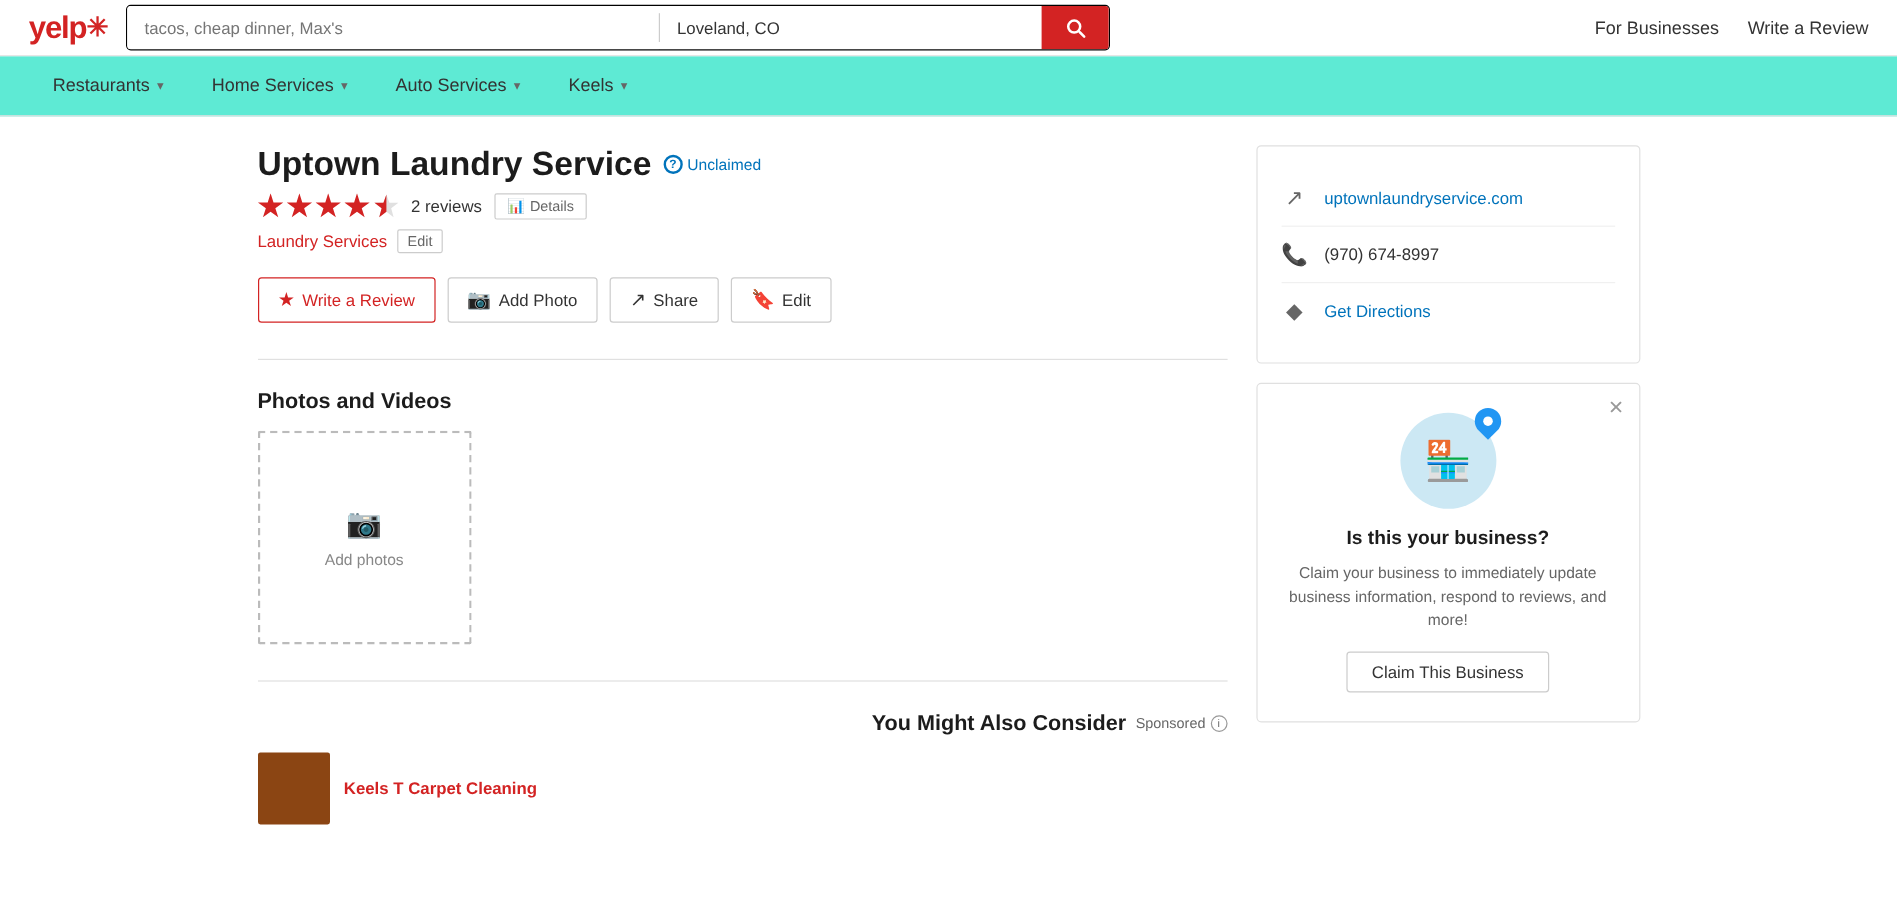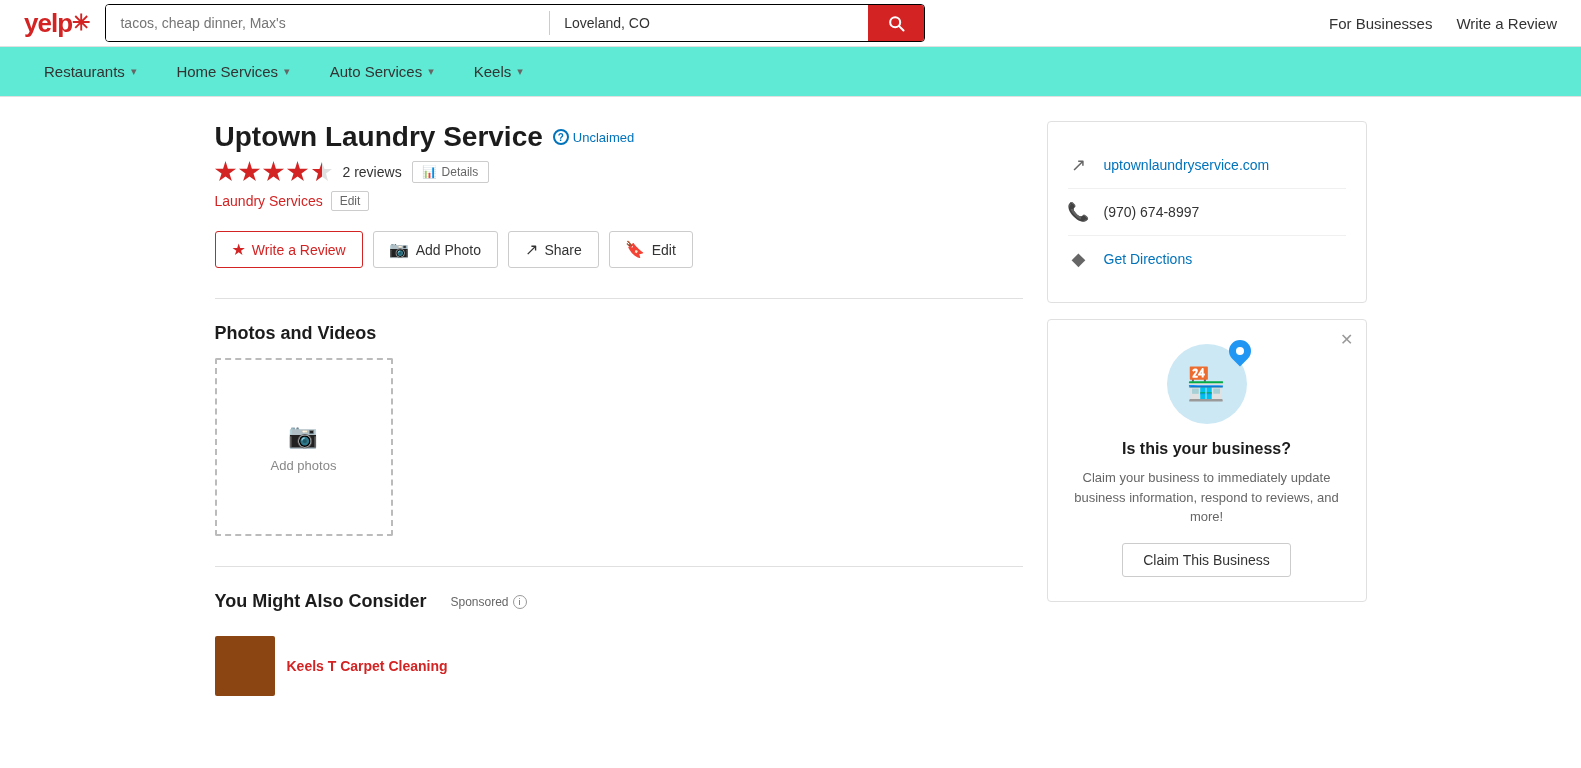--- a/index.html
+++ b/index.html
@@ -248,22 +248,23 @@
       font-size: 13px;
       border-radius: 2px;
       margin-bottom: 30px;
     }
     .camera-icon { font-size: 24px; }
 
     
     .also-consider-header {
       display: flex;
       align-items: center;
-      gap: 24px;
-      margin-bottom: 24px;
+      gap: 8px;
+      margin-bottom: 14px;
+      justify-content: flex-end;
     }
     .also-consider-title {
       font-size: 18px;
       font-weight: 700;
       color: #1c1c1c;
     }
     .sponsored-badge {
       font-size: 12px;
       color: #666;
       display: flex;

